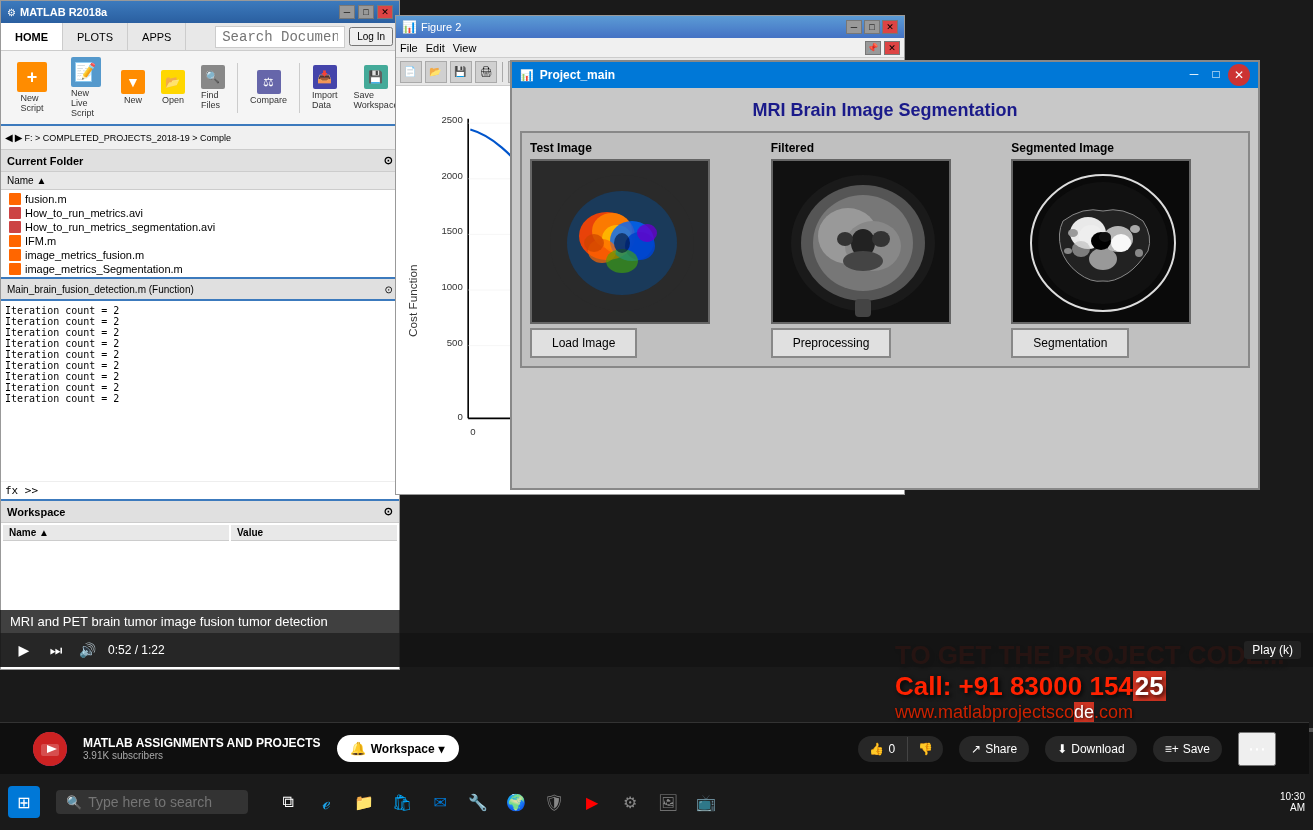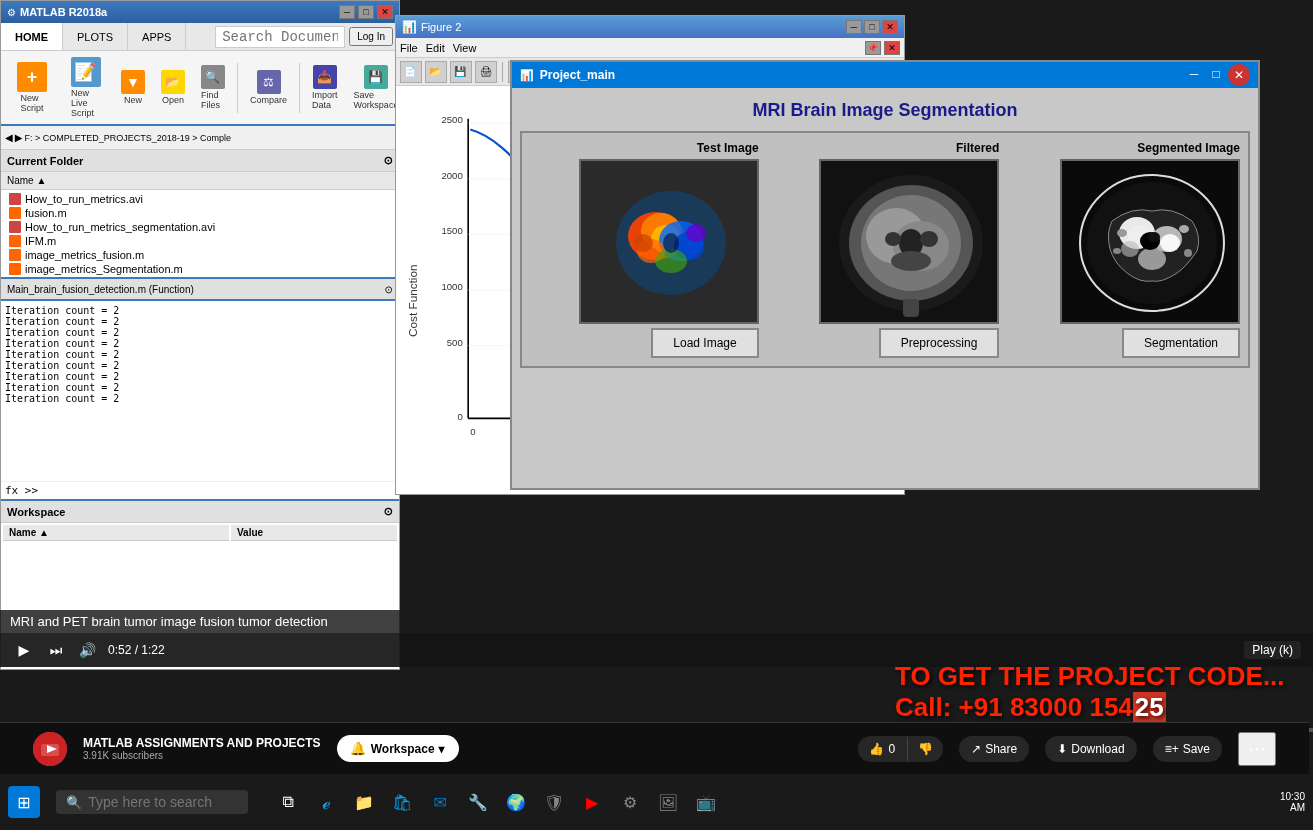--- a/index.html
+++ b/index.html
@@ -50,21 +50,21 @@
     .project-window { position: absolute; top: 60px; left: 510px; width: 750px; height: 430px; background: #c0c0c0; border: 2px solid #888; z-index: 4; }
     .project-titlebar { height: 26px; background: #0078d7; display: flex; align-items: center; justify-content: space-between; padding: 0 8px; }
     .project-title-text { color: white; font-size: 12px; font-weight: bold; }
     .project-title-controls { display: flex; gap: 2px; }
     .proj-ctrl { width: 20px; height: 20px; display: flex; align-items: center; justify-content: center; color: white; font-size: 12px; cursor: pointer; }
     .proj-ctrl.red-circle { background: #cc3333; border-radius: 50%; width: 22px; height: 22px; }
     .project-content { height: calc(100% - 26px); background: #c8c8c8; padding: 8px; display: flex; flex-direction: column; gap: 6px; }
     .project-heading { text-align: center; font-size: 18px; font-weight: bold; color: #1a1a8a; background: transparent; padding: 4px 0; }
     .image-panel { background: #c0c0c0; border: 2px solid #888; padding: 8px; display: flex; flex-direction: column; gap: 6px; }
     .images-row { display: flex; gap: 12px; justify-content: space-around; }
-    .image-column { display: flex; flex-direction: column; align-items: flex-end; gap: 4px; flex: 1; }
+    .image-column { display: flex; flex-direction: column; align-items: flex-start; gap: 4px; flex: 1; }
     .image-label { font-size: 12px; font-weight: bold; color: #000; }
     .image-placeholder { width: 180px; height: 165px; background: #333; border: 2px solid #666; position: relative; overflow: hidden; }
     .test-image { background: #2a2a2a; }
     .filtered-image { background: #1a1a1a; }
     .segmented-image { background: #111; }
     .proj-btn { padding: 6px 20px; background: #e0e0e0; border: 2px solid #888; font-size: 12px; cursor: pointer; font-family: Arial, sans-serif; }
 
     
     .watermark { position: absolute; bottom: 80px; right: 0; width: 430px; padding: 12px; z-index: 10; }
     .watermark-line1 { font-size: 26px; font-weight: bold; color: #ff2200; text-shadow: 2px 2px 4px rgba(0,0,0,0.8); }
@@ -186,26 +186,26 @@
     <div class="matlab-left">
       <div class="matlab-folder-header">
         <span>Current Folder</span>
         <span style="margin-left:auto;cursor:pointer;">⊙</span>
       </div>
       <div style="height:18px;background:#e8e8e8;border-bottom:1px solid #ccc;display:flex;align-items:center;padding:0 6px;gap:8px;font-size:10px;">
         <span>Name ▲</span>
       </div>
       <div class="matlab-file-list">
         <div class="matlab-file-item">
+          <div class="matlab-file-icon m"></div>
+          <span>fusion.m</span>
+        </div>
+        <div class="matlab-file-item">
           <div class="matlab-file-icon avi"></div>
           <span>How_to_run_metrics.avi</span>
-        </div>
-        <div class="matlab-file-item">
-          <div class="matlab-file-icon m"></div>
-          <span>fusion.m</span>
         </div>
         <div class="matlab-file-item">
           <div class="matlab-file-icon avi"></div>
           <span>How_to_run_metrics_segmentation.avi</span>
         </div>
         <div class="matlab-file-item">
           <div class="matlab-file-icon m"></div>
           <span>IFM.m</span>
         </div>
         <div class="matlab-file-item">
@@ -421,20 +421,21 @@
           <button class="proj-btn">Segmentation</button>
         </div>
       </div>
     </div>
   </div>
 </div>
 
 <div class="watermark">
   <div class="watermark-line1">TO GET THE PROJECT CODE...</div>
   <div class="watermark-line2">Call: +91 83000 154<span style="background:#cc3322;color:white;padding:0 2px;">25</span></div>
+  <div class="watermark-line3">www.matlabprojectsco<span style="background:#cc3322;color:white;">de</span>.com</div>
   <div class="watermark-line4">matlabprojects<span style="background:#cc3322;color:white;">code</span>@gm<span style="background:#cc3322;color:white;">ail</span>.com</div>
 </div>
 
 <div class="video-progress">
   <div class="video-progress-fill"></div>
 </div>
 
 <div style="position:absolute;bottom:163px;left:0;right:0;height:34px;background:rgba(20,20,20,0.92);display:flex;align-items:center;padding:0 12px;gap:8px;z-index:11;">
   <div class="vc-btn">▶</div>
   <div class="vc-btn">⏭</div>

